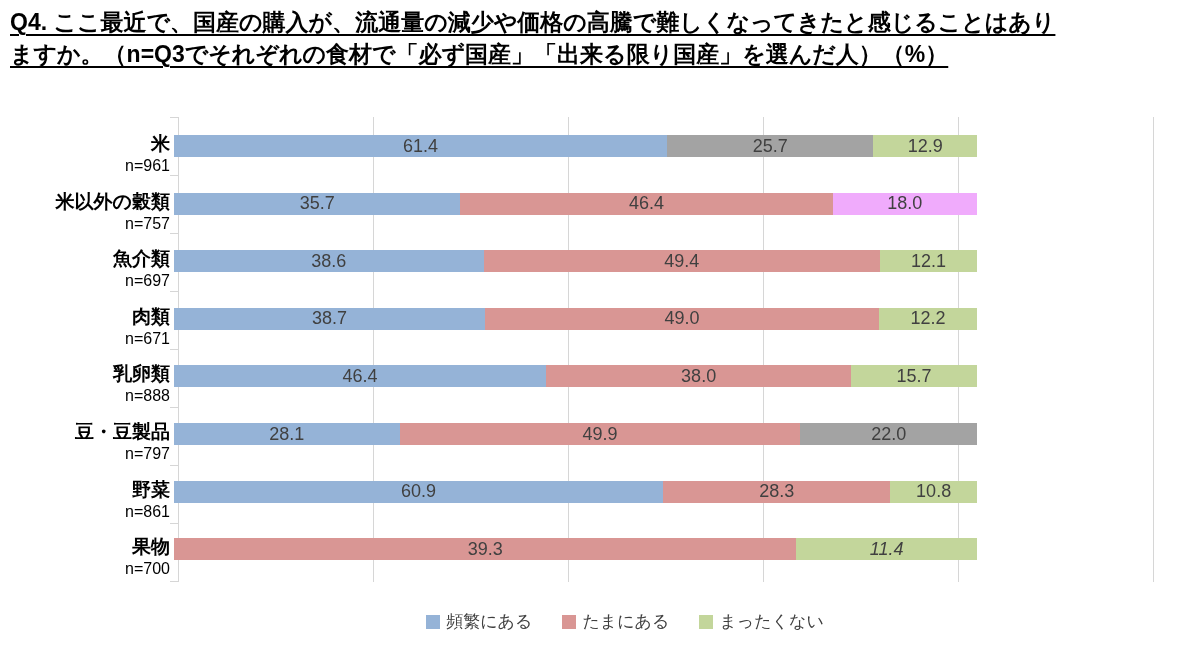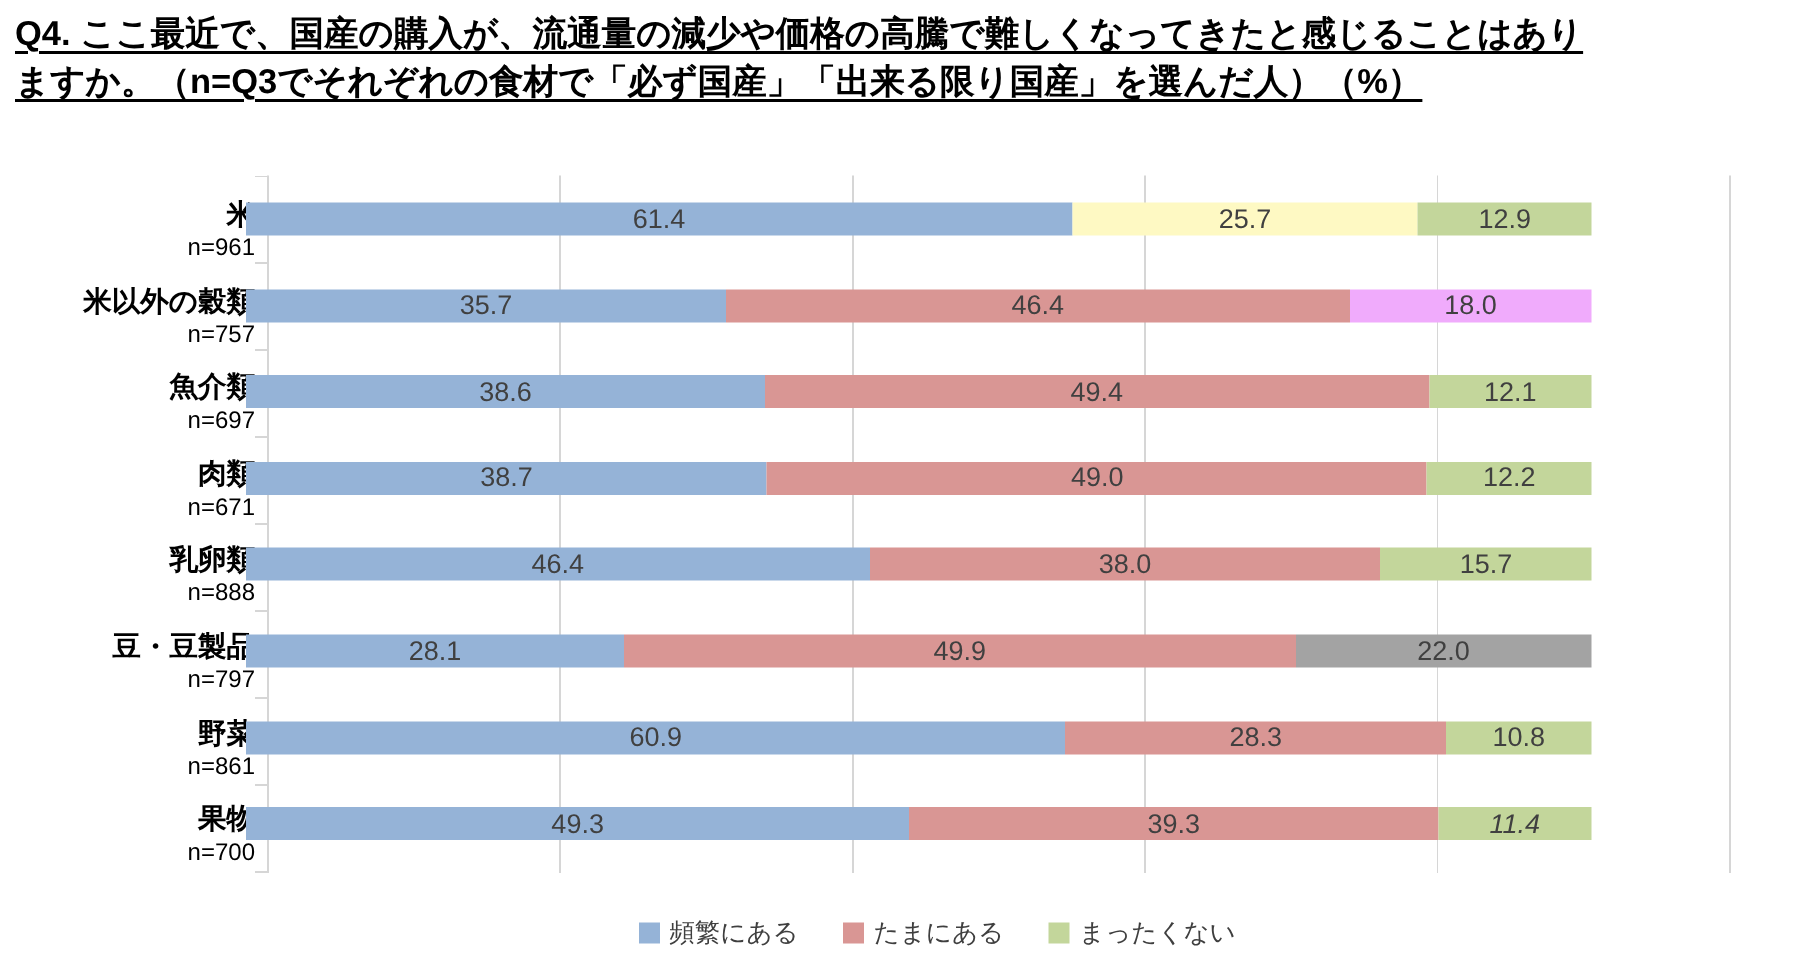--- a/index.html
+++ b/index.html
@@ -30,21 +30,21 @@
     position:absolute;left:170px;top:117px;width:9px;height:466px;
     background-image:repeating-linear-gradient(to bottom,
       #d6d6d6 0,#d6d6d6 1px,transparent 1px,transparent 58px);
   }
   
   .rows{position:absolute;left:0;top:0;width:1200px;height:646px;}
   .row{position:absolute;left:0;width:1200px;height:22px;}
   .cat-block{position:absolute;right:1030px;width:240px;top:-3px;text-align:right;}
   .cat-name{font-size:19px;font-weight:bold;color:#000;line-height:24px;white-space:nowrap;}
   .cat-n{font-size:16px;color:#000;line-height:20px;white-space:nowrap;}
-  .track{position:absolute;left:164px;top:0;width:897px;height:22px;display:flex;align-items:flex-end;}
+  .track{position:absolute;left:174px;top:0;width:803px;height:22px;display:flex;align-items:flex-end;}
   .seg{
     display:flex;align-items:center;justify-content:center;
     height:100%;min-width:0;overflow:visible;
   }
   .seg .val{font-size:18px;color:#404040;white-space:nowrap;}
   
   .legend{
     position:absolute;left:0;top:610px;width:1200px;
     display:flex;justify-content:center;align-items:center;gap:30px;padding-left:25px;
   }
@@ -66,21 +66,21 @@
 <div class="rows" id="chart-rows">
     <div class="row" style="top: 135px;">
       <div class="cat-block">
         <div class="cat-name">米</div>
         <div class="cat-n">n=961</div>
       </div>
       <div class="track">
         <div class="seg" style="background: rgb(149, 179, 215); flex: 61.4 1 0px;">
           <span class="val">61.4</span>
         </div>
-        <div class="seg" style="background: #fef9c3; flex: 25.7 1 0px;">
+        <div class="seg" style="background: #a3a3a3; flex: 25.7 1 0px;">
           <span class="val">25.7</span>
         </div>
         <div class="seg" style="background: rgb(195, 214, 155); flex: 12.9 1 0px;">
           <span class="val">12.9</span>
         </div>
       </div>
     </div>
     <div class="row" style="top: 192.6px;">
       <div class="cat-block">
         <div class="cat-name">米以外の穀類</div>
@@ -182,23 +182,20 @@
           <span class="val">10.8</span>
         </div>
       </div>
     </div>
     <div class="row" style="top: 538.2px;">
       <div class="cat-block">
         <div class="cat-name">果物</div>
         <div class="cat-n">n=700</div>
       </div>
       <div class="track">
-        <div class="seg" style="background: rgb(149, 179, 215); flex: 49.3 1 0px;">
-          <span class="val">49.3</span>
-        </div>
         <div class="seg" style="background: rgb(217, 150, 148); flex: 39.3 1 0px;">
           <span class="val">39.3</span>
         </div>
         <div class="seg" style="background: rgb(195, 214, 155); flex: 11.4 1 0px; font-style: italic;">
           <span class="val">11.4</span>
         </div>
       </div>
     </div>
   </div>
 

